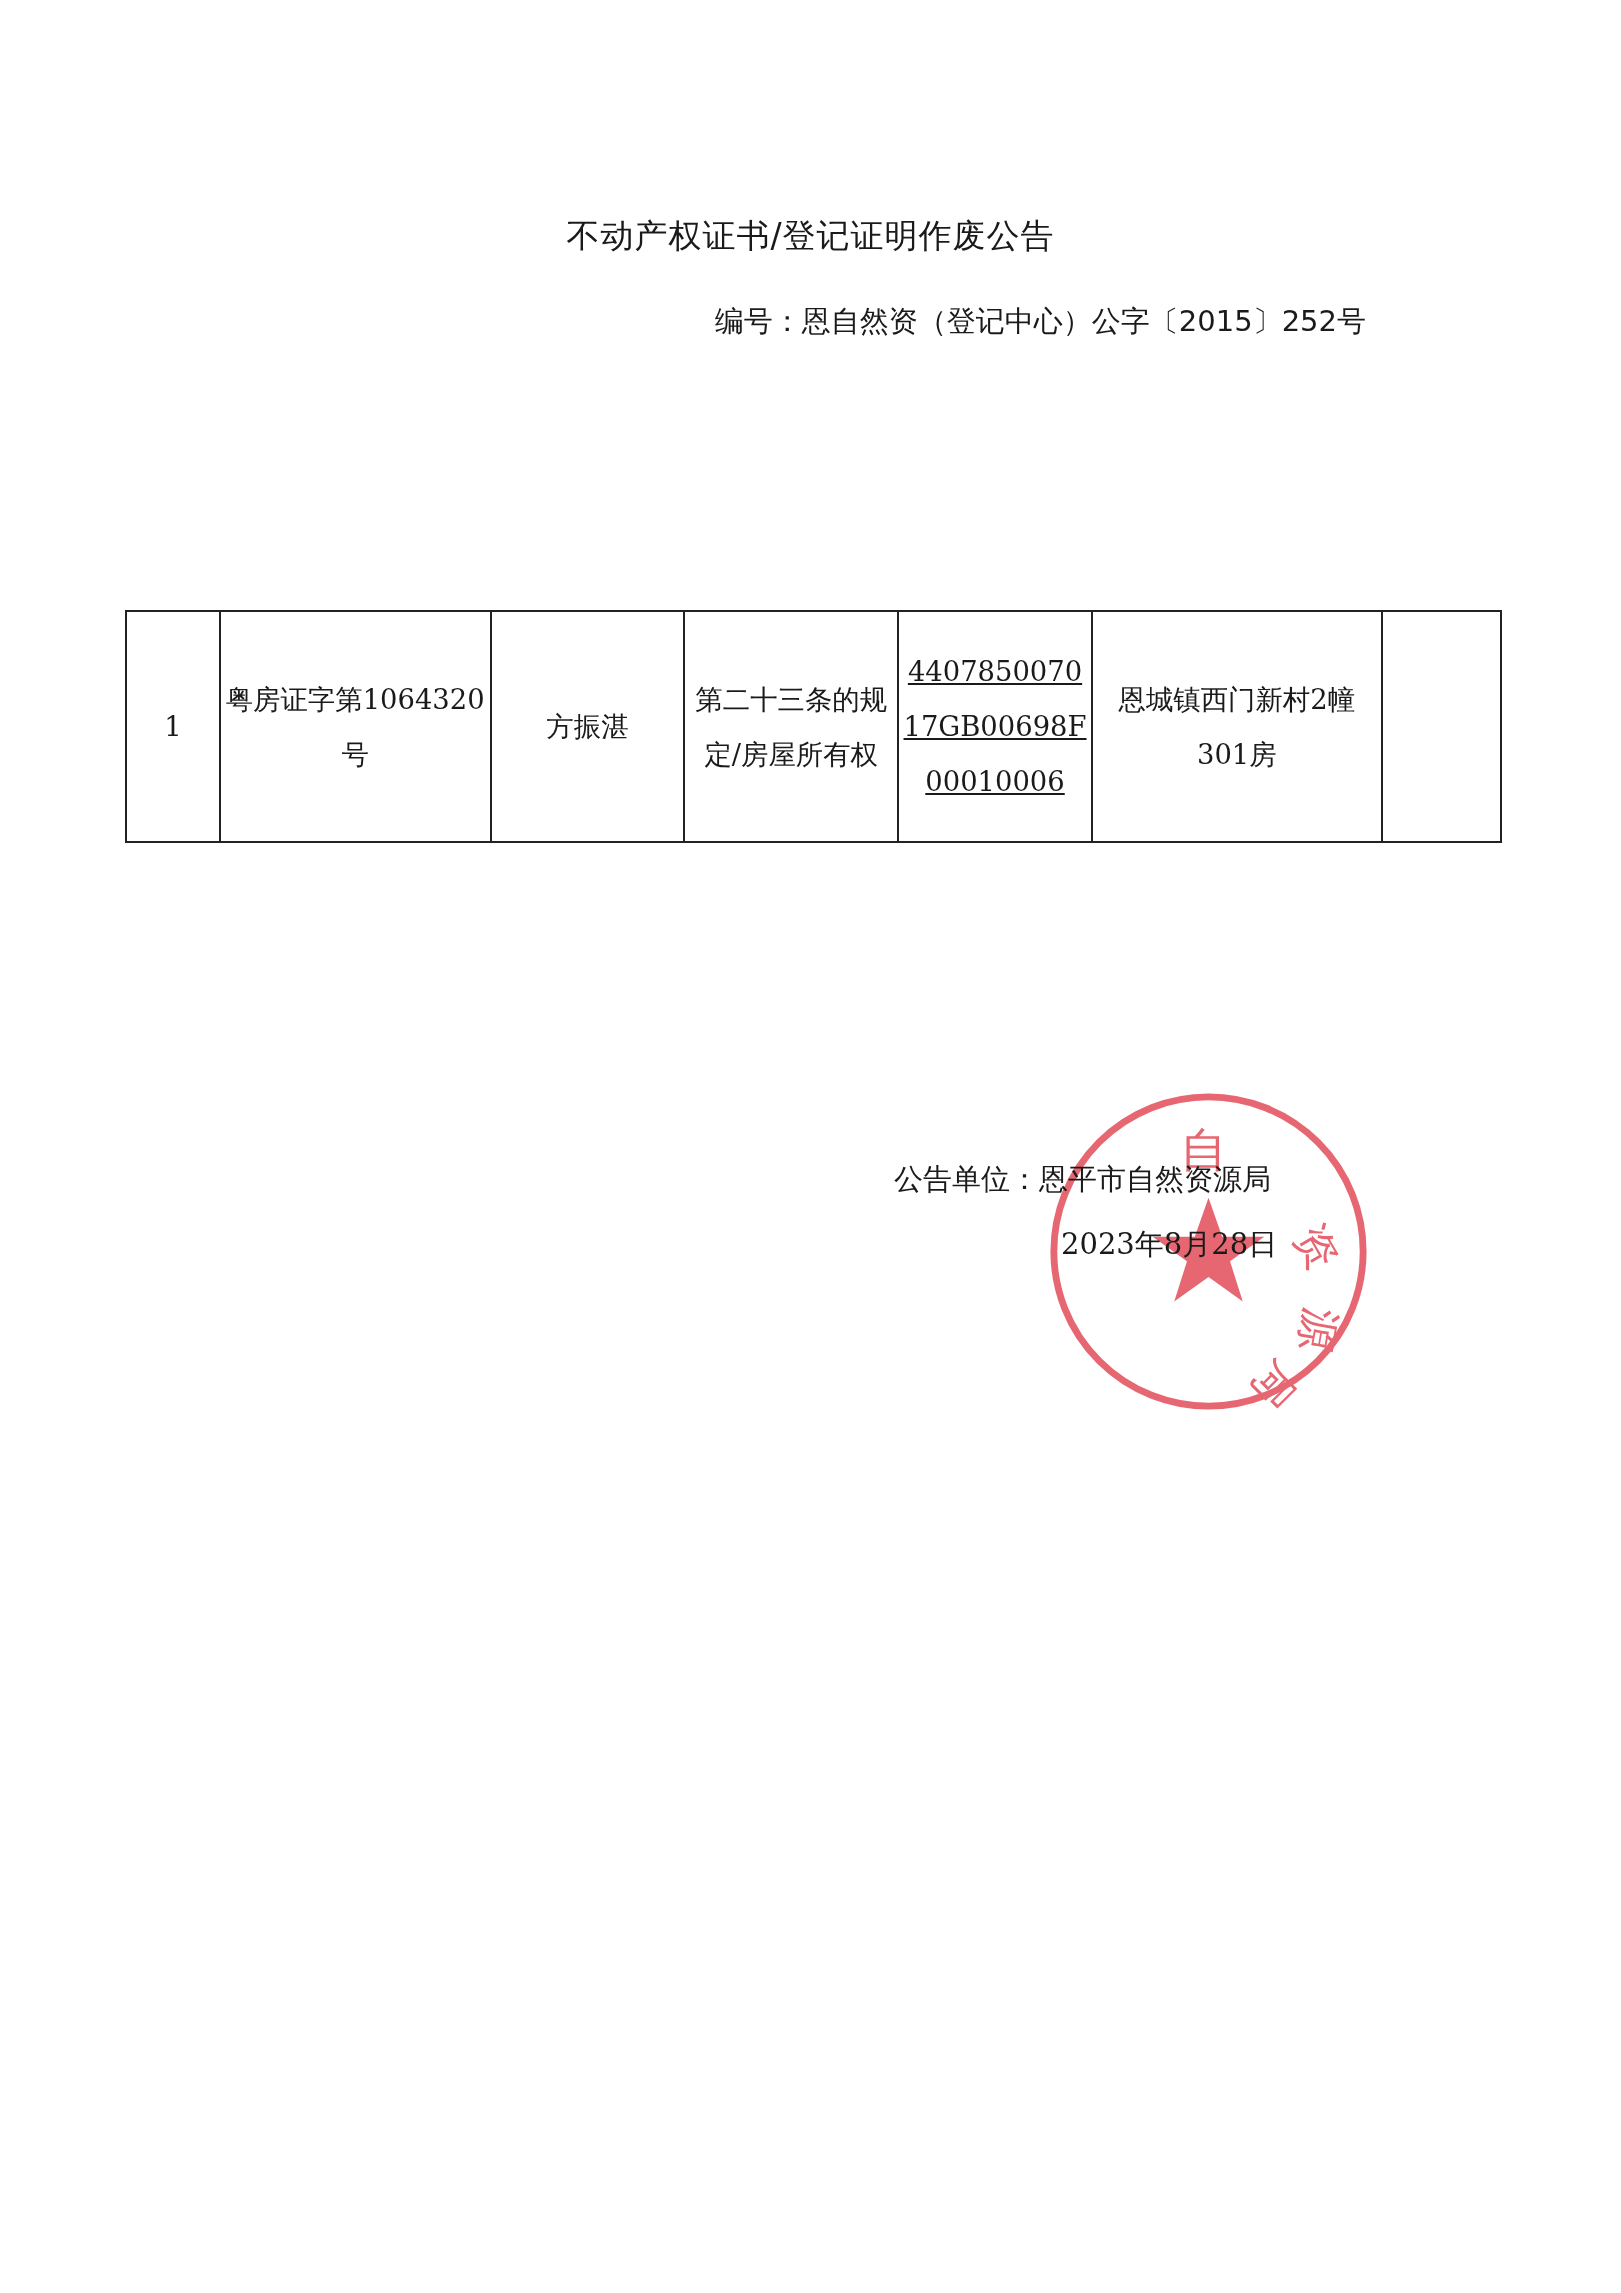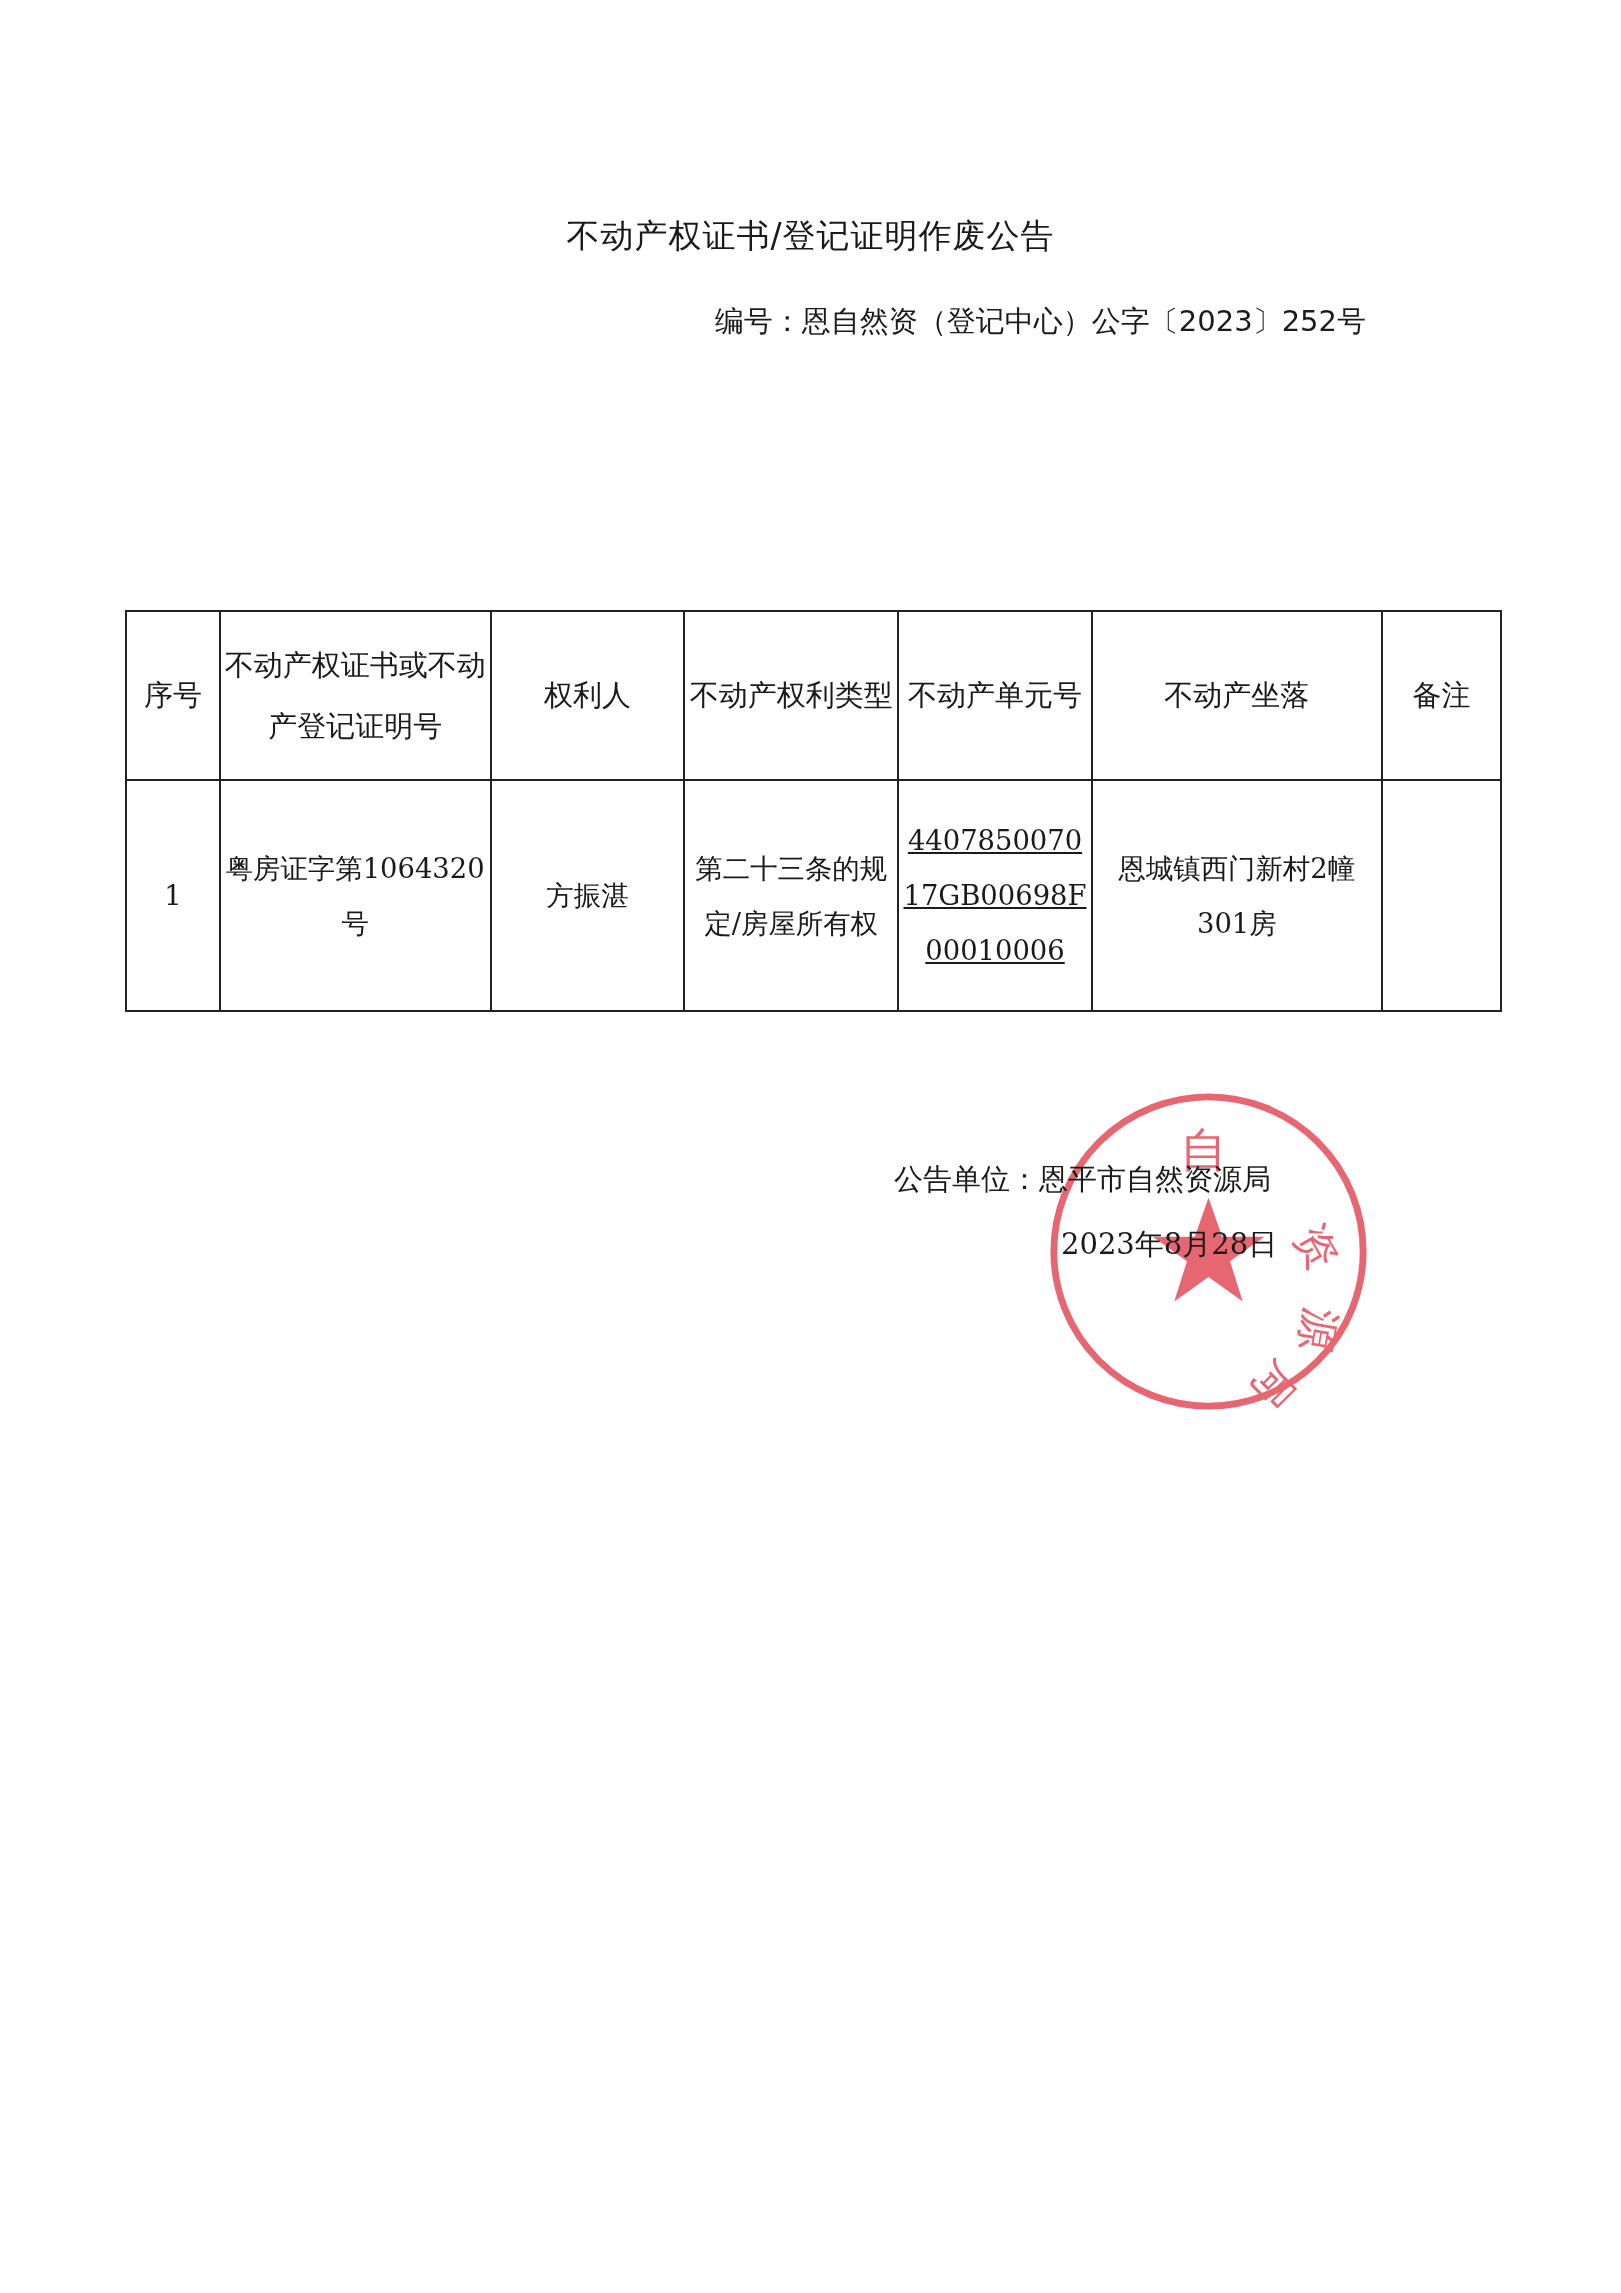--- a/index.html
+++ b/index.html
@@ -57,34 +57,25 @@
     z-index: 1; opacity: 0.8;
   }
 </style>
 </head>
 <body>
 
 <div class="page">
 
   <div class="title">不动产权证书/登记证明作废公告</div>
 
-  <div class="docno">编号：恩自然资（登记中心）公字〔2023〕252号</div>
+  <div class="docno">编号：恩自然资（登记中心）公字〔2015〕252号</div>
 
 
   <table class="records">
     <tbody>
-        <tr class="head">
-      <th class="c1">序号</th>
-      <th class="c2">不动产权证书或不动产登记证明号</th>
-      <th class="c3">权利人</th>
-      <th class="c4">不动产权利类型</th>
-      <th class="c5">不动产单元号</th>
-      <th class="c6">不动产坐落</th>
-      <th class="c7">备注</th>
-    </tr>
     <tr class="row">
       <td class="c1">1</td>
       <td class="c2">粤房证字第1064320号</td>
       <td class="c3">方振湛</td>
       <td class="c4">第二十三条的规定/房屋所有权</td>
       <td class="c5" style="word-break: break-all; text-decoration: underline;">440785007017GB00698F00010006</td>
       <td class="c6">恩城镇西门新村2幢301房</td>
       <td class="c7"></td>
     </tr>
   </tbody>

